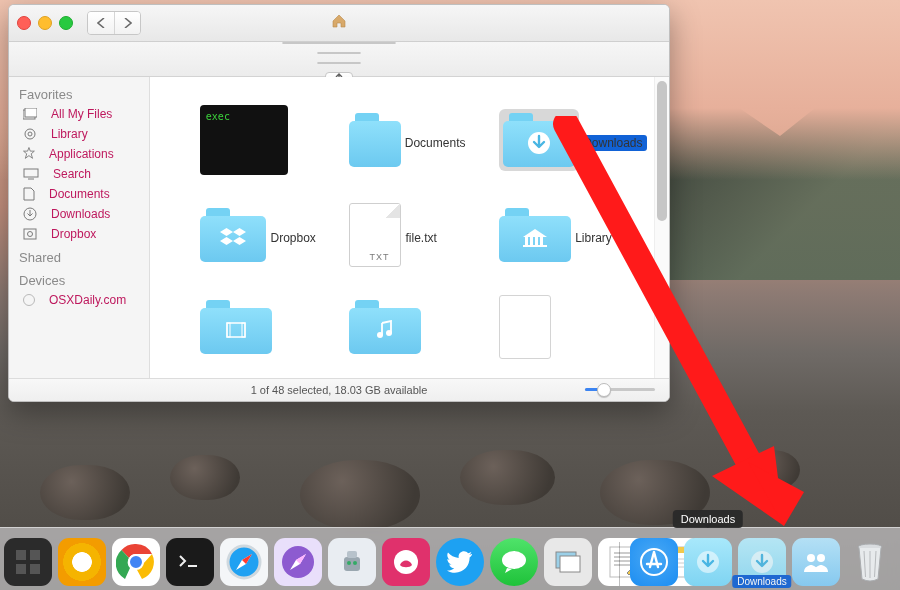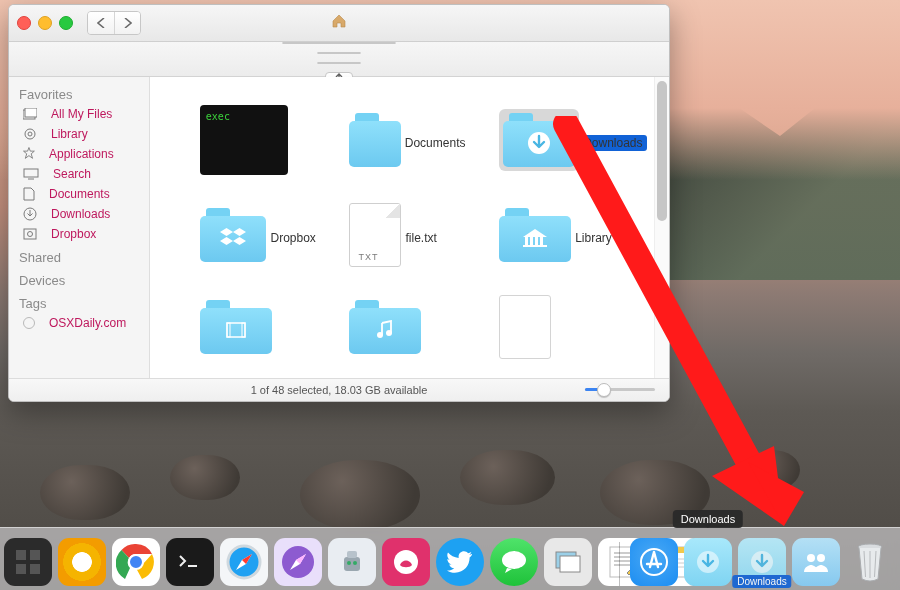--- a/index.html
+++ b/index.html
@@ -41,21 +41,21 @@
   .cell{display:flex;flex-direction:row;align-items:center;width:120px;}
   .cell .lbl{margin-top:6px;font-size:12px;color:#333;padding:1px 4px;border-radius:3px;}
   .selected-bg{background:#d8d8d8;border-radius:6px;padding:4px;}
   .folder{width:72px;height:54px;position:relative;}
   .folder .tab{position:absolute;left:6px;top:0;width:24px;height:10px;background:#74d2f4;border-radius:3px 3px 0 0;}
   .folder .body2{position:absolute;left:0;top:8px;right:0;bottom:0;background:linear-gradient(#8fe0fb,#6cc9f0);border-radius:5px;}
   .folder .inner{position:absolute;left:50%;top:55%;transform:translate(-50%,-50%);color:#fff;}
   .terminal-thumb{width:76px;height:58px;background:#111;border-radius:4px;display:flex;align-items:flex-start;padding:6px;color:#3bd13b;font-family:monospace;font-size:10px;}
   .txt-thumb{width:50px;height:62px;background:#fff;border:1px solid #cfcfcf;border-radius:3px;position:relative;}
   .txt-thumb::before{content:"";position:absolute;right:0;top:0;width:14px;height:14px;background:linear-gradient(135deg,#fff 49%,#e4e4e4 50%);}
-  .txt-thumb .ext{position:absolute;left:8px;right:0;bottom:4px;text-align:left;font-size:9px;color:#7a7a7a;letter-spacing:1px;}
+  .txt-thumb .ext{position:absolute;left:8px;right:0;bottom:4px;text-align:center;font-size:9px;color:#7a7a7a;letter-spacing:1px;}
   .white-doc{width:50px;height:62px;background:#fff;border:1px solid #d4d4d4;border-radius:3px;}
   .sel-lbl{background:#1162d6;color:#fff;}
   .scrollbar{position:absolute;right:0;top:0;width:14px;bottom:0;background:#fafafa;border-left:1px solid #eee;}
   .scrollbar .thumb{position:absolute;left:2px;right:2px;top:4px;height:140px;background:#c6c6c6;border-radius:6px;}
   .statusbar{height:22px;border-top:1px solid #dcdcdc;background:linear-gradient(#f8f8f8,#efefef);display:flex;align-items:center;justify-content:center;font-size:11px;color:#555;position:relative;}
   .zoom{position:absolute;right:14px;top:6px;width:70px;height:8px;}
   .zoom .track{position:absolute;left:0;right:0;top:3px;height:3px;background:#c8c8c8;border-radius:2px;}
   .zoom .fill{position:absolute;left:0;top:3px;height:3px;background:#3b84f2;border-radius:2px;width:16px;}
   .zoom .knob{position:absolute;left:12px;top:-2px;width:12px;height:12px;border-radius:50%;background:#fff;border:1px solid #bbb;box-shadow:0 1px 1px rgba(0,0,0,.2);}
 
@@ -262,21 +262,20 @@
         <div class="sb-item">
             <svg width="14" height="12">
               <rect x="1" y="1" width="12" height="10" fill="none" stroke="#7a7a7a"></rect>
               <circle cx="7" cy="6" r="2.5" fill="none" stroke="#7a7a7a"></circle>
             </svg>
             <span>Dropbox</span>
           </div>
 
         <div class="sb-head">Shared</div>
         <div class="sb-head">Devices</div>
-        <div class="sb-head">Tags</div>
         <div class="sb-item">
             <span class="tagdot"></span>
             <span>OSXDaily.com</span>
           </div>
       </div>
 
       <div class="content">
         <div class="grid">
 
           <div class="cell">

